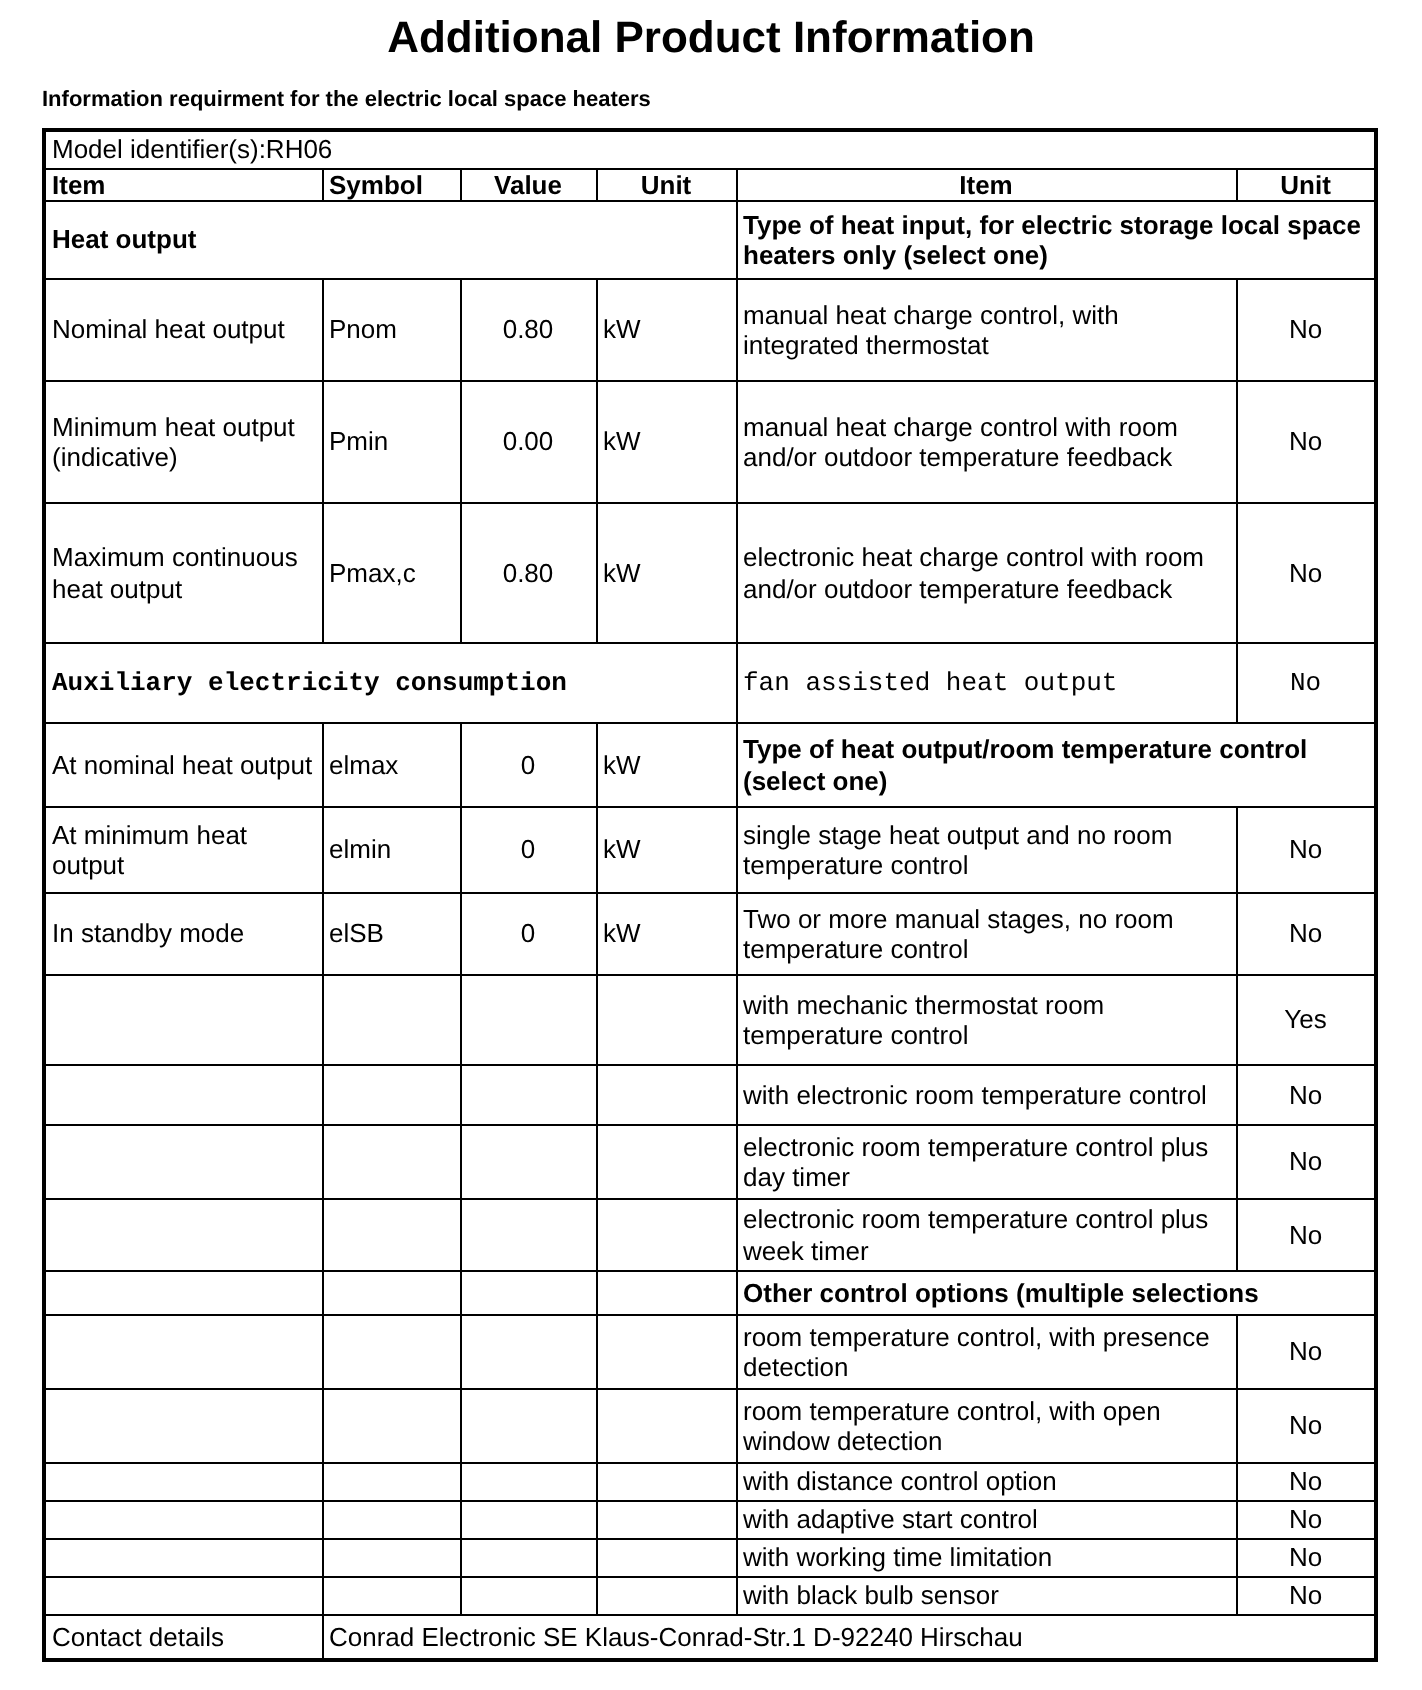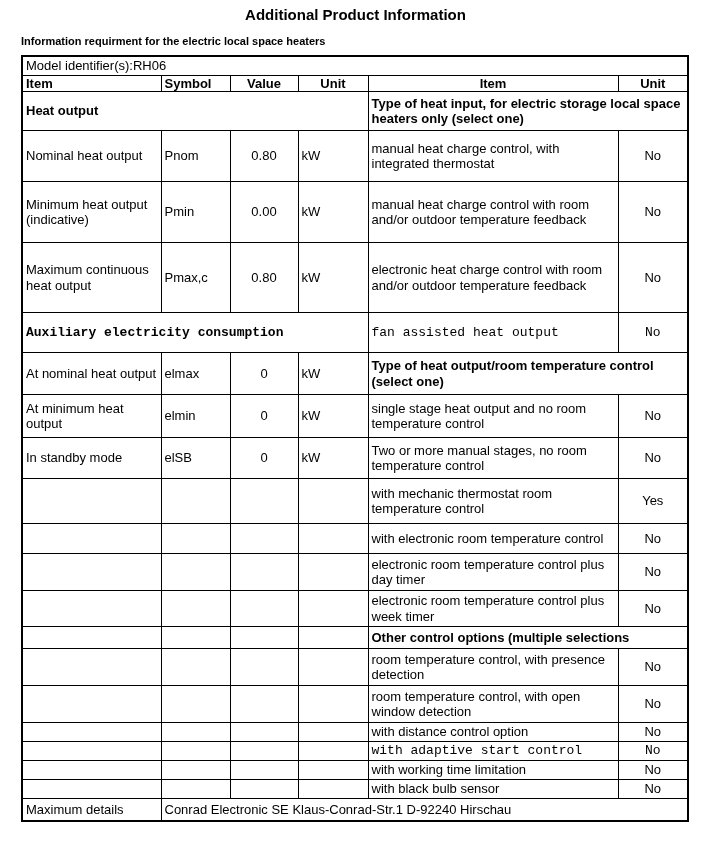--- a/index.html
+++ b/index.html
@@ -5,21 +5,21 @@
   html,body{margin:0;padding:0;background:#ffffff;}
   body{
     width:711px;height:845px;
     font-family:"Liberation Sans","DejaVu Sans",sans-serif;
     color:#000;
     position:relative;
   }
   .title{
     text-align:center;
     font-weight:bold;
-    font-size:15px;
+    font-size:22px;
     margin:6px 0 0 0;
   }
   .subtitle{
     font-weight:bold;
     font-size:11px;
     margin:12px 0 8px 21px;
   }
   table.product{
     border-collapse:collapse;
     table-layout:fixed;
@@ -185,21 +185,21 @@
         <td class="c">No</td>
       </tr>
       <tr style="height: 19px;">
         <td></td>
         <td></td>
         <td></td>
         <td></td>
         <td>with distance control option</td>
         <td class="c">No</td>
       </tr>
-      <tr style="height: 19px; font-family: Liberation Mono, monospace;">
+      <tr style="height: 19px;">
         <td></td>
         <td></td>
         <td></td>
         <td></td>
         <td>with adaptive start control</td>
         <td class="c">No</td>
       </tr>
       <tr style="height: 19px; padding-left: 44px;">
         <td></td>
         <td></td>
@@ -210,17 +210,17 @@
       </tr>
       <tr style="height: 19px; margin-left: 16px;">
         <td></td>
         <td></td>
         <td></td>
         <td></td>
         <td>with black bulb sensor</td>
         <td class="c">No</td>
       </tr>
       <tr style="height: 22px;">
-        <td>Maximum details</td>
+        <td>Contact details</td>
         <td colspan="5">Conrad Electronic SE Klaus-Conrad-Str.1 D-92240 Hirschau</td>
       </tr>
     </tbody>
 </table>
 
 </body></html>

